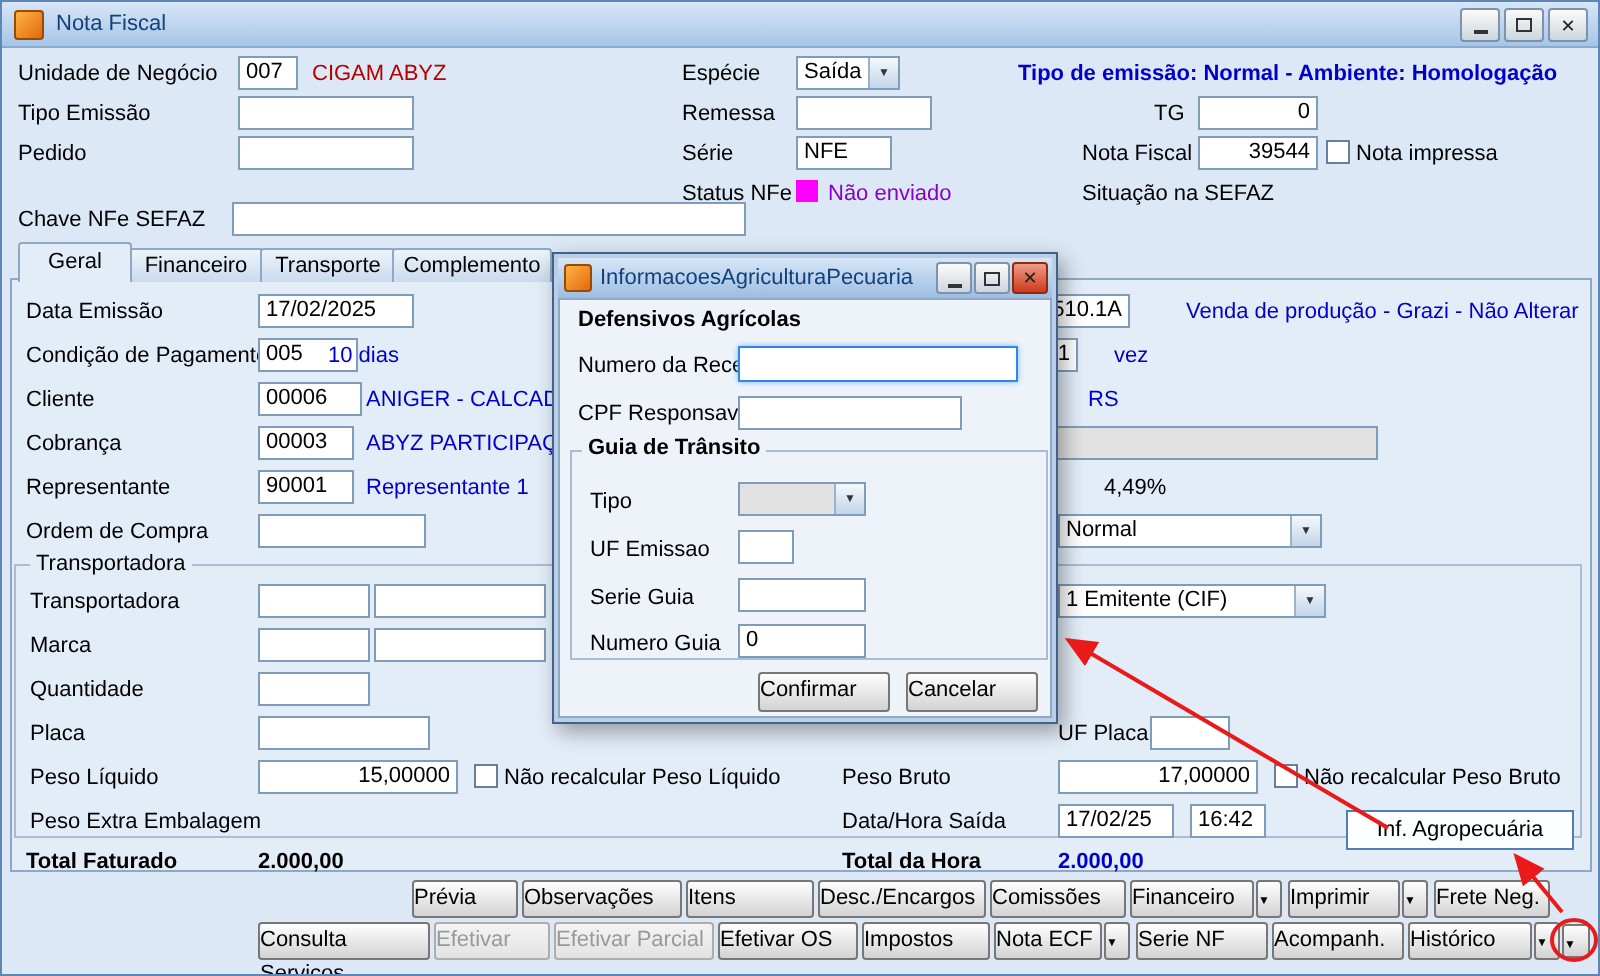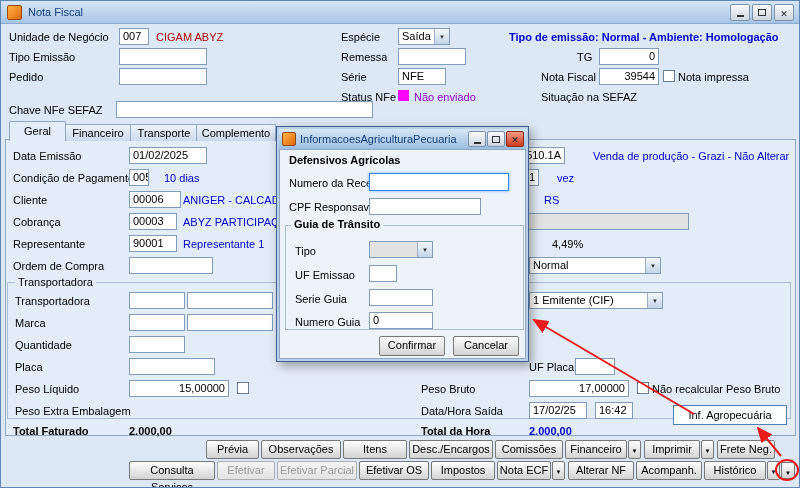--- a/index.html
+++ b/index.html
@@ -44,21 +44,21 @@
   .tab{position:absolute;top:123px;height:16px;line-height:16px;text-align:center;
        background:linear-gradient(#eef4fa,#c9daee);border:1px solid #8fa9c4;border-bottom:none;
        border-radius:2px 2px 0 0;z-index:2}
   .tab.active{top:120px;height:19px;line-height:19px;background:#e3edf8;z-index:4}
   .panel{position:absolute;left:4px;top:138px;width:791px;height:297px;
          border:1px solid #8fa9c4;background:#e3edf8;box-sizing:border-box;z-index:1}
   .grp{position:absolute;border:1px solid #a9bed4;box-sizing:border-box;z-index:2}
   .grp-title{position:absolute;white-space:nowrap;background:#e3edf8;padding:0 3px;z-index:3}
   .pc{z-index:5}  
   
-  .btn{position:absolute;height:19px;box-sizing:border-box;text-align:center;line-height:17px;
+  .btn{position:absolute;height:19px;box-sizing:border-box;line-height:17px;
        background:linear-gradient(#fefefe,#d3d3d3);border:1px solid #777;border-radius:2px;z-index:5}
   .btn.dis{color:#999;background:linear-gradient(#f4f4f4,#e3e3e3);border-color:#adadad}
   .btn.arr::after{content:"▼";font-size:6px;line-height:17px}
   .menu-item{position:absolute;height:20px;box-sizing:border-box;background:#fdfeff;
              border:1px solid #4f7fb5;text-align:center;line-height:18px;z-index:10}
   
   .modal{position:absolute;left:275px;top:125px;width:253px;z-index:50;background:#b9cfe8;
          border:1px solid #44618c;padding:2px;box-shadow:3px 4px 10px rgba(0,0,0,.35);box-sizing:border-box}
   .mtitle{height:20px;background:linear-gradient(#d7e6f7,#9cbde2);display:flex;align-items:center;position:relative}
   .mtitle .wtitle{font-size:11px;margin-left:4px}
@@ -127,26 +127,26 @@
   <div class="lbl" style="left:8px;top:103px">Chave NFe SEFAZ</div>
   <div class="fld" style="left:115px;top:100px;width:257px"></div>
 
   <div class="tab active" style="left:8px;width:55px">Geral</div>
   <div class="tab" style="left:63px;width:66px">Financeiro</div>
   <div class="tab" style="left:129px;width:66px">Transporte</div>
   <div class="tab" style="left:195px;width:78px">Complemento</div>
   <div class="panel"></div>
 
   <div class="lbl pc" style="left:12px;top:149px">Data Emissão</div>
-  <div class="fld pc" style="left:128px;top:146px;width:78px">01/02/2025</div>
+  <div class="fld pc" style="left:128px;top:146px;width:78px">17/02/2025</div>
   <div class="fld num pc" style="left:420px;top:146px;width:144px">510.1A</div>
   <div class="lbl blue pc" style="left:592px;top:149px">Venda de produção - Grazi - Não Alterar</div>
 
   <div class="lbl pc" style="left:12px;top:171px">Condição de Pagamento</div>
-  <div class="fld pc" style="left:128px;top:168px;width:20px">005</div>
+  <div class="fld pc" style="left:128px;top:168px;width:50px">005</div>
   <div class="lbl blue pc" style="left:163px;top:171px">10 dias</div>
   <div class="fld num pc" style="left:420px;top:168px;width:118px">1</div>
   <div class="lbl blue pc" style="left:556px;top:171px">vez</div>
 
   <div class="lbl pc" style="left:12px;top:193px">Cliente</div>
   <div class="fld pc" style="left:128px;top:190px;width:52px">00006</div>
   <div class="lbl blue pc" style="left:182px;top:193px">ANIGER - CALCADOS</div>
   <div class="lbl blue pc" style="left:543px;top:193px">RS</div>
 
   <div class="lbl pc" style="left:12px;top:215px">Cobrança</div>
@@ -185,20 +185,21 @@
   <div class="fld pc" style="left:128px;top:335px;width:56px"></div>
 
   <div class="lbl pc" style="left:14px;top:360px">Placa</div>
   <div class="fld pc" style="left:128px;top:357px;width:86px"></div>
   <div class="lbl pc" style="left:528px;top:360px">UF Placa</div>
   <div class="fld pc" style="left:574px;top:357px;width:40px"></div>
 
   <div class="lbl pc" style="left:14px;top:382px">Peso Líquido</div>
   <div class="fld num pc" style="left:128px;top:379px;width:100px">15,00000</div>
   <div class="chk pc" style="left:236px;top:381px"></div>
+  <div class="lbl pc" style="left:251px;top:382px">Não recalcular Peso Líquido</div>
   <div class="lbl pc" style="left:420px;top:382px">Peso Bruto</div>
   <div class="fld num pc" style="left:528px;top:379px;width:100px">17,00000</div>
   <div class="chk pc" style="left:636px;top:381px"></div>
   <div class="lbl pc" style="left:651px;top:382px">Não recalcular Peso Bruto</div>
 
   <div class="lbl pc" style="left:14px;top:404px">Peso Extra Embalagem</div>
   <div class="lbl pc" style="left:420px;top:404px">Data/Hora Saída</div>
   <div class="fld pc" style="left:528px;top:401px;width:58px">17/02/25</div>
   <div class="fld pc" style="left:594px;top:401px;width:38px">16:42</div>
 
@@ -220,21 +221,21 @@
   <div class="btn arr" style="left:700px;top:439px;width:13px"></div>
   <div class="btn" style="left:716px;top:439px;width:58px">Frete Neg.</div>
 
   <div class="btn" style="left:128px;top:460px;width:86px">Consulta Serviços</div>
   <div class="btn dis" style="left:216px;top:460px;width:58px">Efetivar</div>
   <div class="btn dis" style="left:276px;top:460px;width:80px">Efetivar Parcial</div>
   <div class="btn" style="left:358px;top:460px;width:70px">Efetivar OS</div>
   <div class="btn" style="left:430px;top:460px;width:64px">Impostos</div>
   <div class="btn" style="left:496px;top:460px;width:54px">Nota ECF</div>
   <div class="btn arr" style="left:551px;top:460px;width:13px"></div>
-  <div class="btn" style="left:567px;top:460px;width:66px">Alterar NF</div>
+  <div class="btn" style="left:567px;top:460px;width:66px">Serie NF</div>
   <div class="btn" style="left:635px;top:460px;width:66px">Acompanh.</div>
   <div class="btn" style="left:703px;top:460px;width:62px">Histórico</div>
   <div class="btn arr" style="left:766px;top:460px;width:13px"></div>
   <div class="btn arr" style="left:780px;top:461px;width:14px;height:17px"></div>
 
   <div class="modal">
     <div class="mtitle">
       <span class="app-ico"></span>
       <span class="wtitle">InformacoesAgriculturaPecuaria</span>
       <span class="m-btns">

